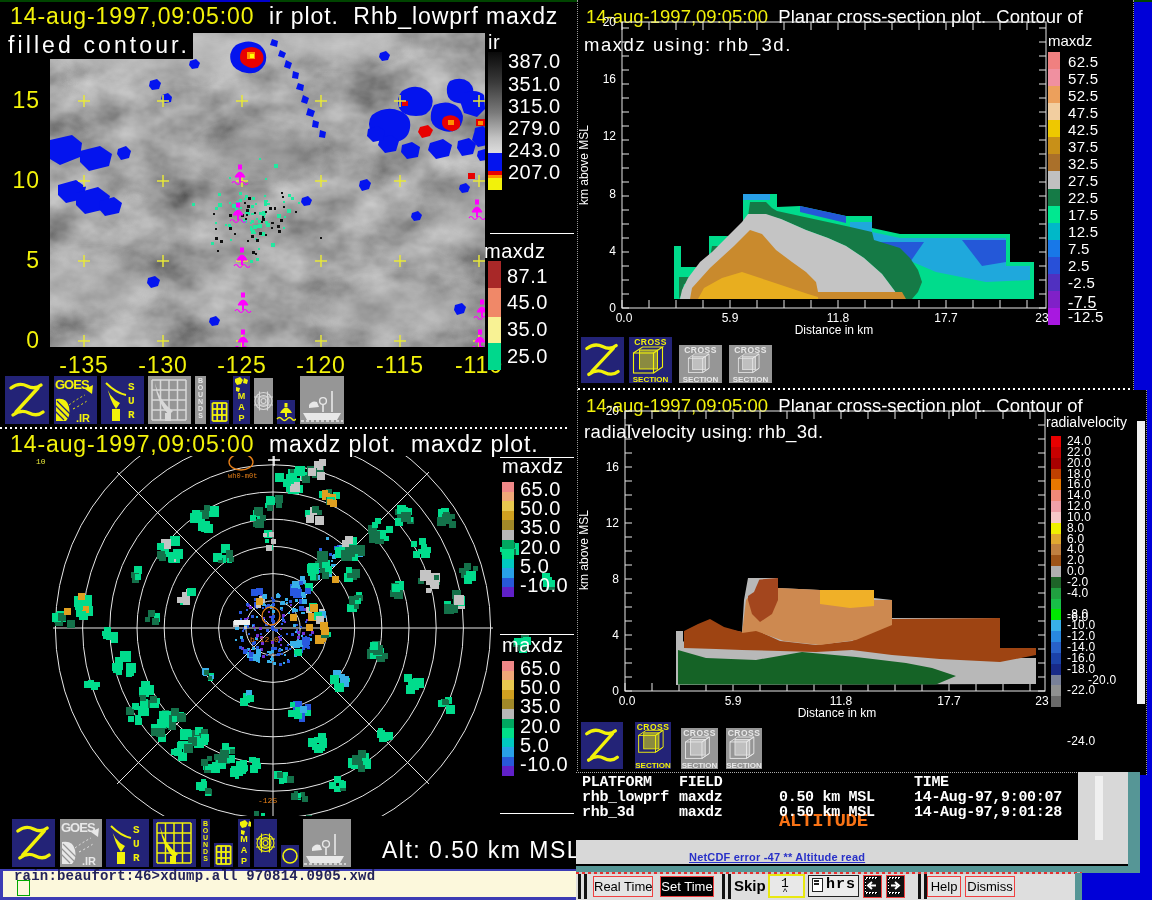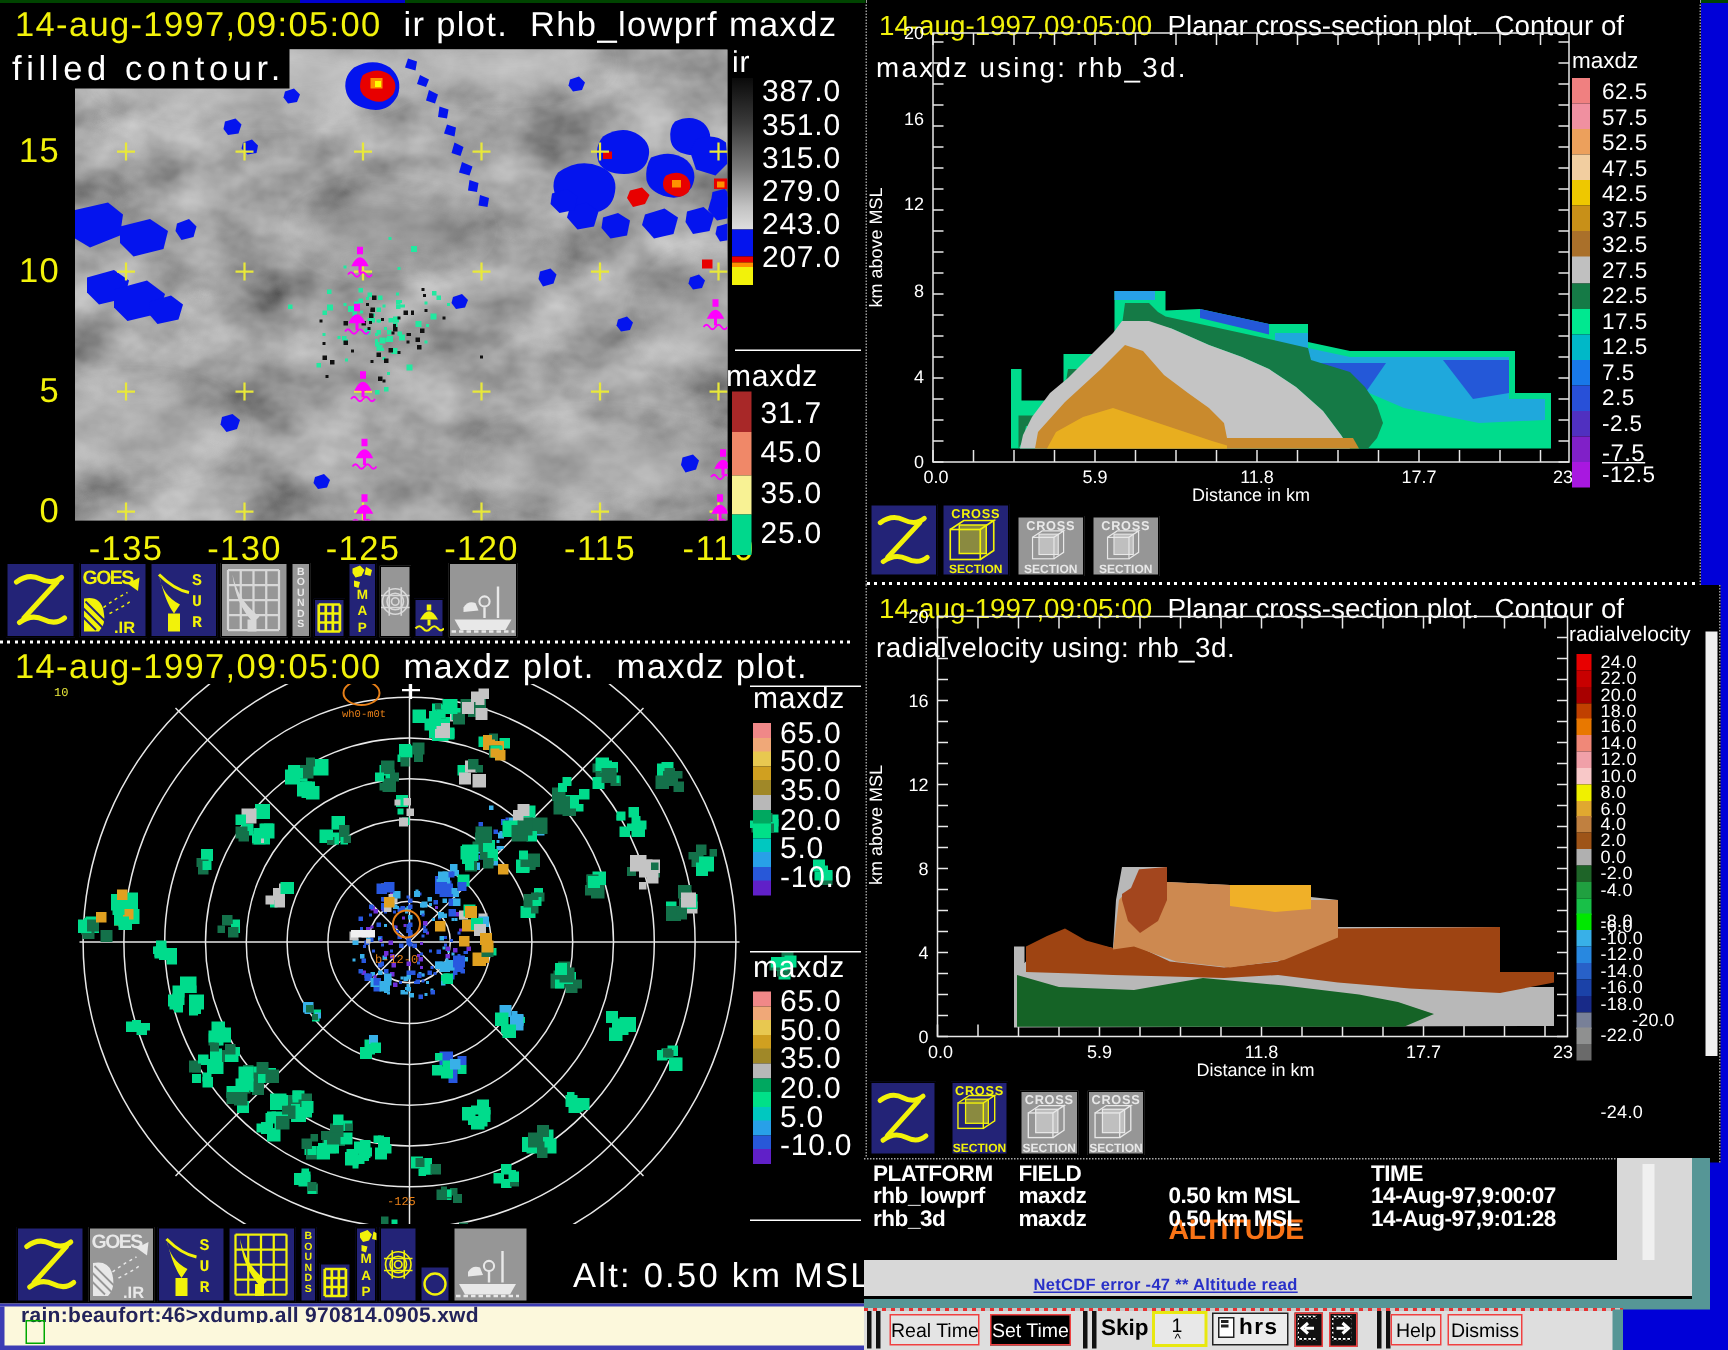--- a/index.html
+++ b/index.html
@@ -2,21 +2,21 @@
 <html><head><meta charset="utf-8"><style>
 html,body{margin:0;padding:0;background:#000;}
 body{width:1152px;height:900px;position:relative;overflow:hidden;
  font-family:"Liberation Sans",sans-serif;}
 .a{position:absolute;}
 .yel{color:#f2f20a;}
 .wht{color:#fff;}
 .ttl{font-size:23px;letter-spacing:0.9px;white-space:pre;}
 .ttr{font-size:18.5px;letter-spacing:0px;white-space:pre;}
 .cbl{color:#fff;font-size:20px;letter-spacing:0.5px;}
-.mono{font-family:Liberation Sans, sans-serif;text-align:center;}
+.mono{font-family:Liberation Mono, monospace;text-align:center;}
 </style></head><body>
 <div class="a" style="left:1133px;top:0;width:19px;height:900px;background:#0000d8;"></div>
 <div class="a" style="left:1146px;top:390px;width:6px;height:390px;background:#0000d8;"></div>
 <div class="a" style="left:1082px;top:868px;width:70px;height:32px;background:#0000d8;"></div>
 <div class="a" style="left:1140px;top:770px;width:12px;height:110px;background:#0000d8;"></div>
 <div class="a" style="left:0;top:0;width:1152px;height:2px;background:#004400;"></div>
 <div class="a" style="left:200px;top:0;width:70px;height:2px;background:#0000cc;"></div>
 <div class="a" style="left:763px;top:0;width:215px;height:2px;background:#0000cc;"></div>
 <svg class="a" style="left:50px;top:33px" width="435" height="314" viewBox="0 0 435 314">
 <defs>
@@ -305,21 +305,21 @@
 <div class="a cbl" style="left:508px;top:95px;">315.0</div>
 <div class="a cbl" style="left:508px;top:117px;">279.0</div>
 <div class="a cbl" style="left:508px;top:139px;">243.0</div>
 <div class="a cbl" style="left:508px;top:161px;">207.0</div>
 <div class="a" style="left:490px;top:233px;width:84px;height:1px;background:#fff;"></div>
 <div class="a cbl" style="left:484px;top:240px;">maxdz</div>
 <div class="a" style="left:488px;top:261px;width:13px;height:27px;background:#a82828;"></div>
 <div class="a" style="left:488px;top:288px;width:13px;height:29px;background:#f08868;"></div>
 <div class="a" style="left:488px;top:317px;width:13px;height:26px;background:#f8f294;"></div>
 <div class="a" style="left:488px;top:343px;width:13px;height:27px;background:#00d88c;"></div>
-<div class="a cbl" style="left:507px;top:265px;">31.7</div>
+<div class="a cbl" style="left:507px;top:265px;">87.1</div>
 <div class="a cbl" style="left:507px;top:291px;">45.0</div>
 <div class="a cbl" style="left:507px;top:318px;">35.0</div>
 <div class="a cbl" style="left:507px;top:345px;">25.0</div>
 <svg class="a" style="left:4px;top:375px" width="46" height="50" viewBox="0 0 46 50">
     <rect width="46" height="50" fill="#232377"></rect>
     <rect x="0.5" y="0.5" width="45" height="49" fill="none" stroke="#000" stroke-width="1"></rect>
     <g stroke="#f2f20a" transform="scale(1.0,1.0)">
       <g fill="none" stroke-width="3.4" stroke-linecap="round">
         <path d="M7,13 Q15,7 23,11 Q31,15 37,10"></path>
         <path d="M34,13 L12,37"></path>

